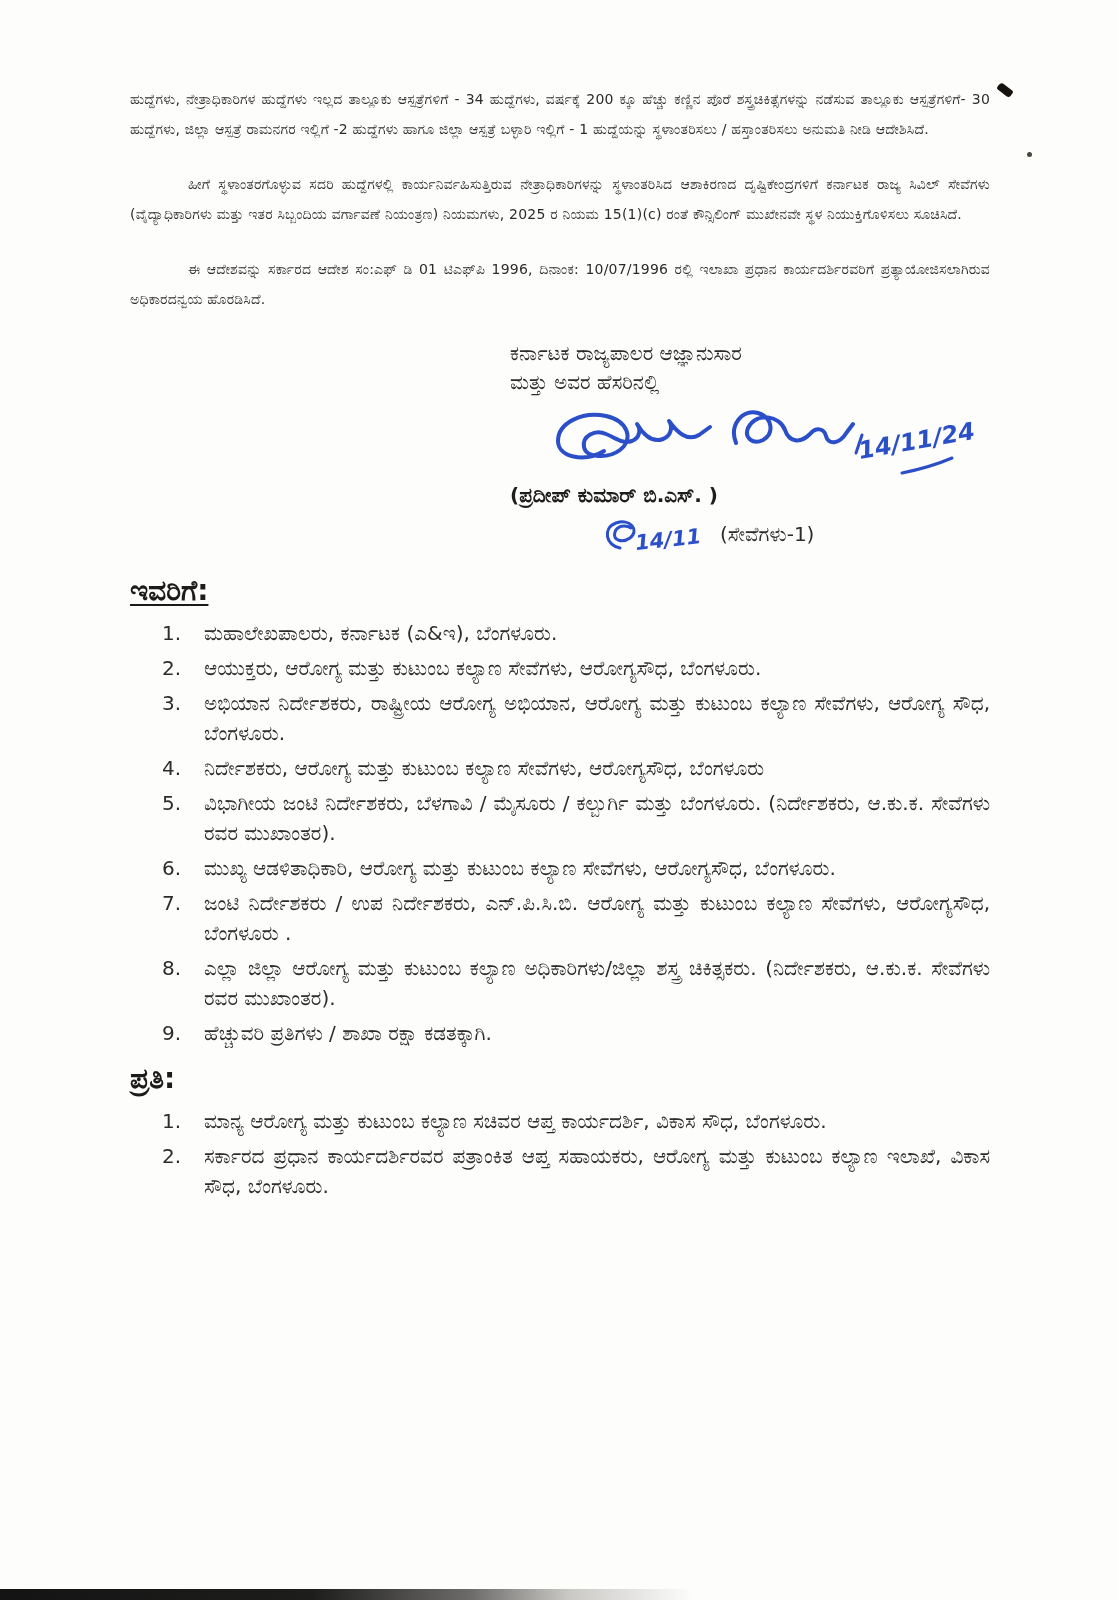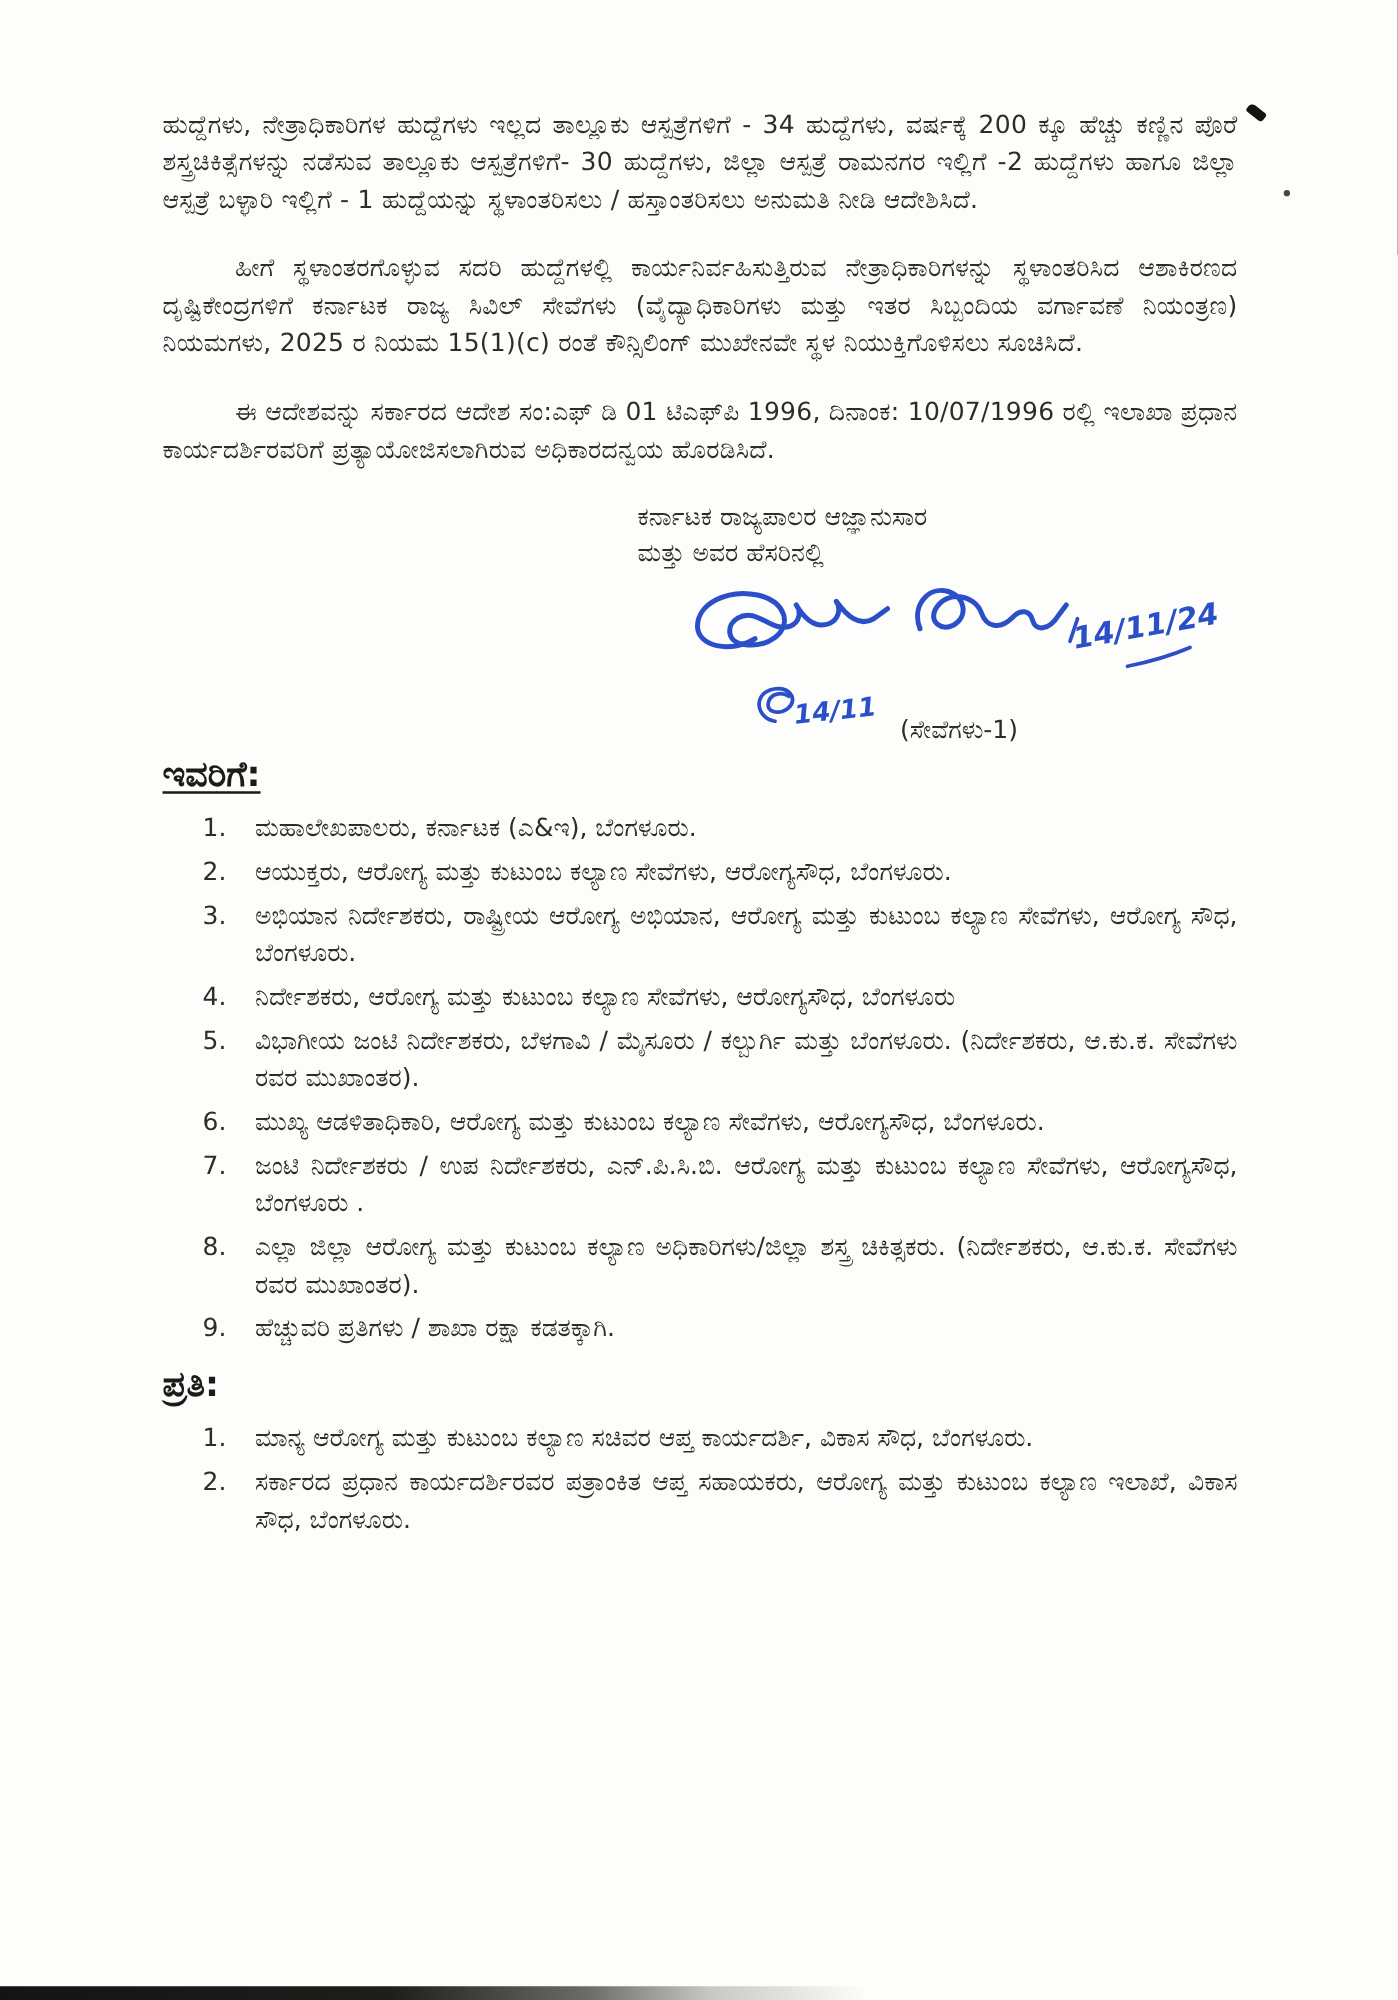--- a/index.html
+++ b/index.html
@@ -10,21 +10,21 @@
     background:#fdfdfc;
     overflow:hidden;
     font-family:"DejaVu Sans","Liberation Sans",sans-serif;
     color:#2e2c2a;
   }
   .content{
     position:absolute;
     left:130px;right:128px;top:84px;
   }
   .para{
-    font-size:20px;
+    font-size:14px;
     line-height:30px;
     text-align:justify;
     margin:0 0 25px 0;
     letter-spacing:.2px;
   }
   .para.indent{text-indent:58px;}
   .sig-block{
     width:440px;
     margin:6px 40px 0 auto;
     font-size:20px;
@@ -36,21 +36,21 @@
     margin:4px -60px 2px 0;
   }
   .sig-art svg{position:absolute;left:30px;top:0;}
   .sig-name{font-weight:bold;color:#1f1d1b;}
   .sig-lastrow{
     position:relative;
     margin-top:4px;
     height:46px;
   }
   .sig-initial{position:absolute;left:88px;top:2px;}
-  .sig-section-label{position:absolute;left:210px;top:6px;margin-top:20px;}
+  .sig-section-label{position:absolute;left:210px;top:6px;}
   .section-heading{
     font-weight:bold;
     font-size:28px;
     color:#1d1b19;
     margin:14px 0 10px 0;
   }
   .section-heading.ul{text-decoration:underline;text-underline-offset:4px;}
   .doc-list{margin:0 0 4px 0;}
   .doc-li{
     display:flex;
@@ -118,20 +118,21 @@
       <div class="sig-art">
         <svg width="440" height="78" viewBox="0 0 440 78">
           <path class="hand" d="M64,50 C44,62 18,56 18,40 C18,22 42,10 66,15 C88,20 94,38 80,49 C68,58 46,57 44,46 C42,35 55,28 66,33 C76,37 82,43 92,40 C100,37 101,28 97,23 C103,33 112,42 123,38 C131,35 133,26 129,20 C137,31 147,41 159,34 L170,26"></path>
           <path class="hand" d="M196,42 C189,24 202,8 218,12 C232,16 235,32 223,39 C213,44 204,37 208,27 C217,10 240,15 245,29 C249,41 260,43 270,33 C276,26 284,27 286,35 C288,44 299,44 307,31 L313,23"></path>
           <path class="hand-thin" d="M316,52 L322,34"></path>
           <text class="hand-text" x="320" y="58" font-size="24" transform="rotate(-10 320 58)">14/11/24</text>
           <path class="hand-thin" d="M362,72 C382,68 398,63 412,57"></path>
         </svg>
       </div>
 
+      <div class="sig-name">(ಪ್ರದೀಪ್ ಕುಮಾರ್ ಬಿ.ಎಸ್. )</div>
 
       <div class="sig-lastrow">
         <svg class="sig-initial" width="120" height="46" viewBox="0 0 120 46">
           <path class="hand-thin" d="M22,32 C8,30 4,12 18,7 C32,2 42,14 32,22 C25,27 14,25 17,16 C19,10 27,8 33,12"></path>
           <text class="hand-text" x="38" y="34" font-size="21" transform="rotate(-6 38 34)">14/11</text>
         </svg>
         <span class="sig-section-label">(ಸೇವೆಗಳು-1)</span>
       </div>
     </div>
 

